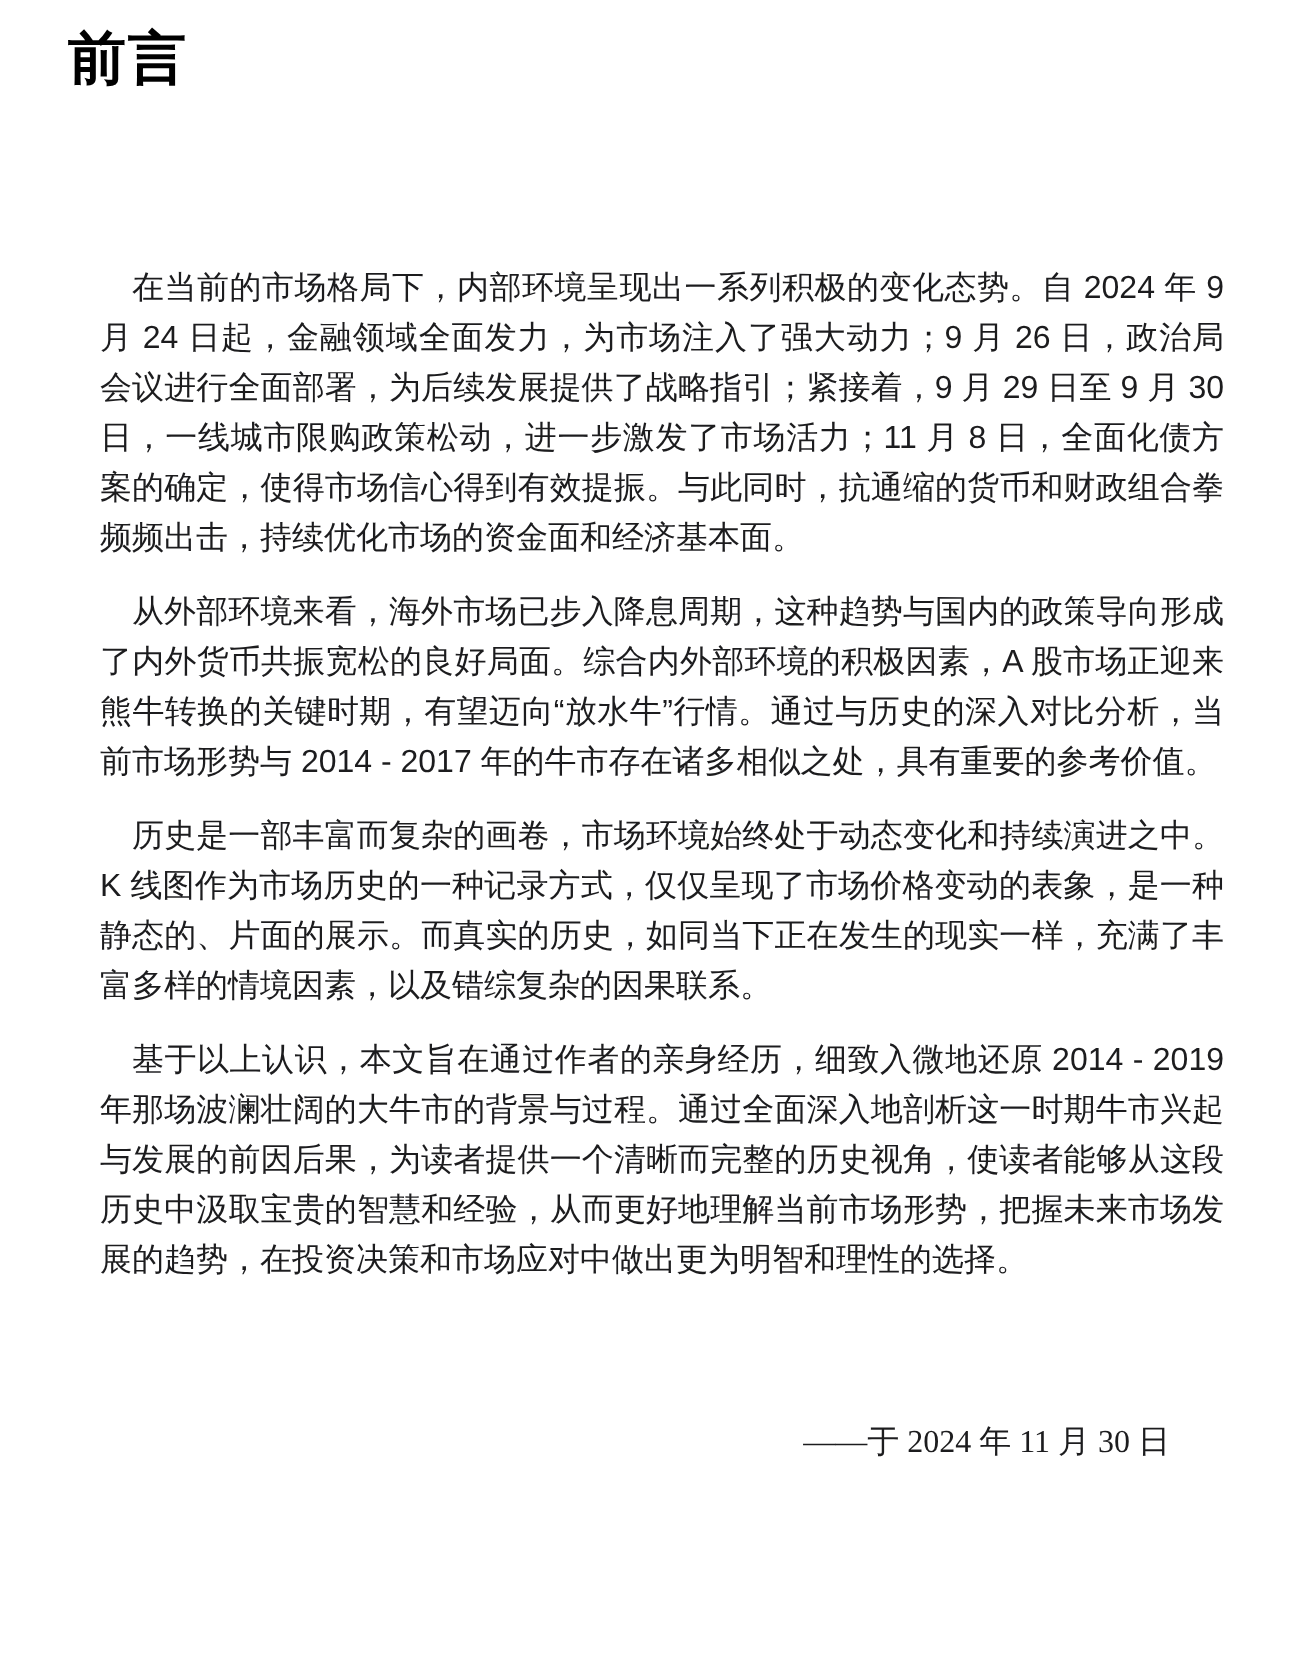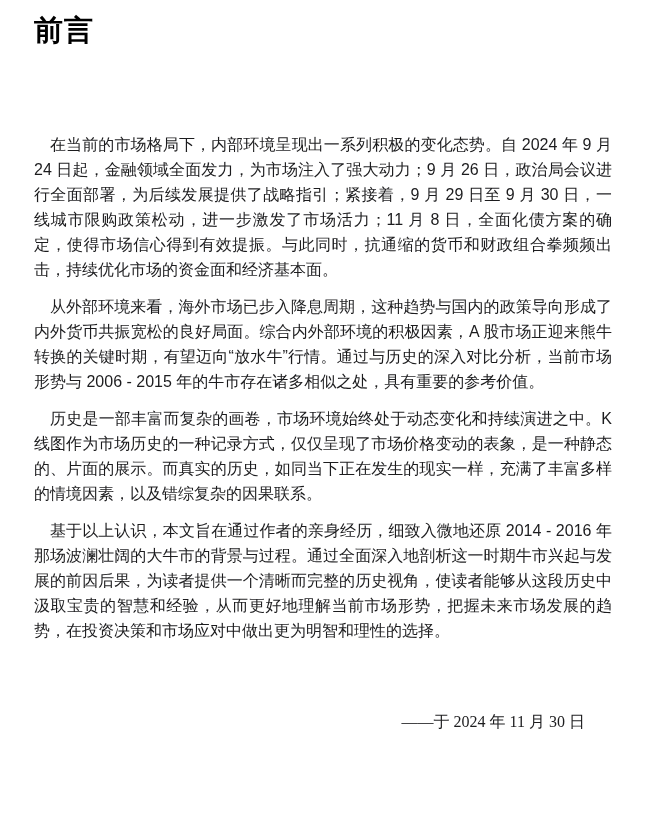--- a/index.html
+++ b/index.html
@@ -25,21 +25,21 @@
     font-size: 29px;
     line-height: 35px;
     font-weight: 700;
     color: #000000;
     letter-spacing: 1px;
   }
   .content {
     margin-top: 84px;
   }
   .para {
-    margin: 12px 0 0 0;
+    margin: 12px 0 0 16px;
     font-size: 16px;
     line-height: 25px;
     color: #1c1c1e;
     text-align: justify;
     text-justify: inter-ideograph;
     text-indent: 16px;
     word-break: break-all;
   }
   .para.first {
     margin-top: 0;
@@ -54,18 +54,18 @@
     font-family: "Liberation Serif", "DejaVu Serif", serif;
   }
 </style>
 </head>
 <body>
 
 <div class="page">
   <h1 class="title">前言</h1>
   <div class="content">
     <p class="para first">在当前的市场格局下，内部环境呈现出一系列积极的变化态势。自 2024 年 9 月 24 日起，金融领域全面发力，为市场注入了强大动力；9 月 26 日，政治局会议进行全面部署，为后续发展提供了战略指引；紧接着，9 月 29 日至 9 月 30 日，一线城市限购政策松动，进一步激发了市场活力；11 月 8 日，全面化债方案的确定，使得市场信心得到有效提振。与此同时，抗通缩的货币和财政组合拳频频出击，持续优化市场的资金面和经济基本面。</p>
-    <p class="para">从外部环境来看，海外市场已步入降息周期，这种趋势与国内的政策导向形成了内外货币共振宽松的良好局面。综合内外部环境的积极因素，A 股市场正迎来熊牛转换的关键时期，有望迈向“放水牛”行情。通过与历史的深入对比分析，当前市场形势与 2006 - 2015 年的牛市存在诸多相似之处，具有重要的参考价值。</p>
+    <p class="para">从外部环境来看，海外市场已步入降息周期，这种趋势与国内的政策导向形成了内外货币共振宽松的良好局面。综合内外部环境的积极因素，A 股市场正迎来熊牛转换的关键时期，有望迈向“放水牛”行情。通过与历史的深入对比分析，当前市场形势与 2014 - 2017 年的牛市存在诸多相似之处，具有重要的参考价值。</p>
     <p class="para">历史是一部丰富而复杂的画卷，市场环境始终处于动态变化和持续演进之中。K 线图作为市场历史的一种记录方式，仅仅呈现了市场价格变动的表象，是一种静态的、片面的展示。而真实的历史，如同当下正在发生的现实一样，充满了丰富多样的情境因素，以及错综复杂的因果联系。</p>
-    <p class="para">基于以上认识，本文旨在通过作者的亲身经历，细致入微地还原 2014 - 2016 年那场波澜壮阔的大牛市的背景与过程。通过全面深入地剖析这一时期牛市兴起与发展的前因后果，为读者提供一个清晰而完整的历史视角，使读者能够从这段历史中汲取宝贵的智慧和经验，从而更好地理解当前市场形势，把握未来市场发展的趋势，在投资决策和市场应对中做出更为明智和理性的选择。</p>
+    <p class="para">基于以上认识，本文旨在通过作者的亲身经历，细致入微地还原 2014 - 2019 年那场波澜壮阔的大牛市的背景与过程。通过全面深入地剖析这一时期牛市兴起与发展的前因后果，为读者提供一个清晰而完整的历史视角，使读者能够从这段历史中汲取宝贵的智慧和经验，从而更好地理解当前市场形势，把握未来市场发展的趋势，在投资决策和市场应对中做出更为明智和理性的选择。</p>
   </div>
   <div class="signature">——于 2024 年 11 月 30 日</div>
 </div>
 
 </body></html>

